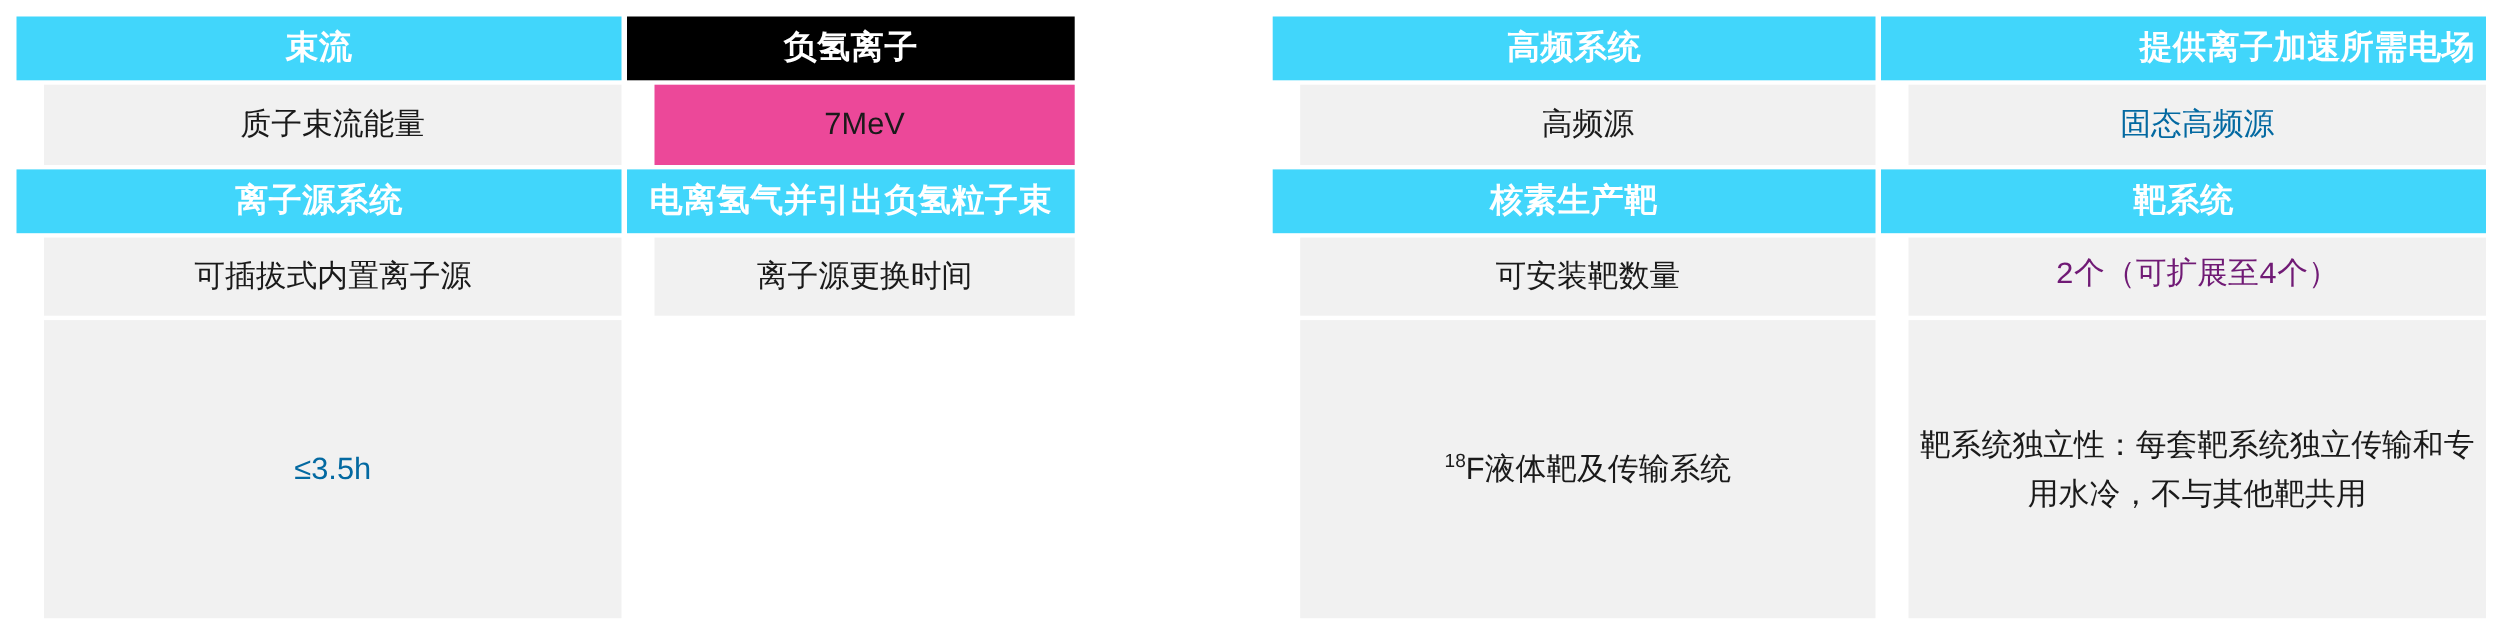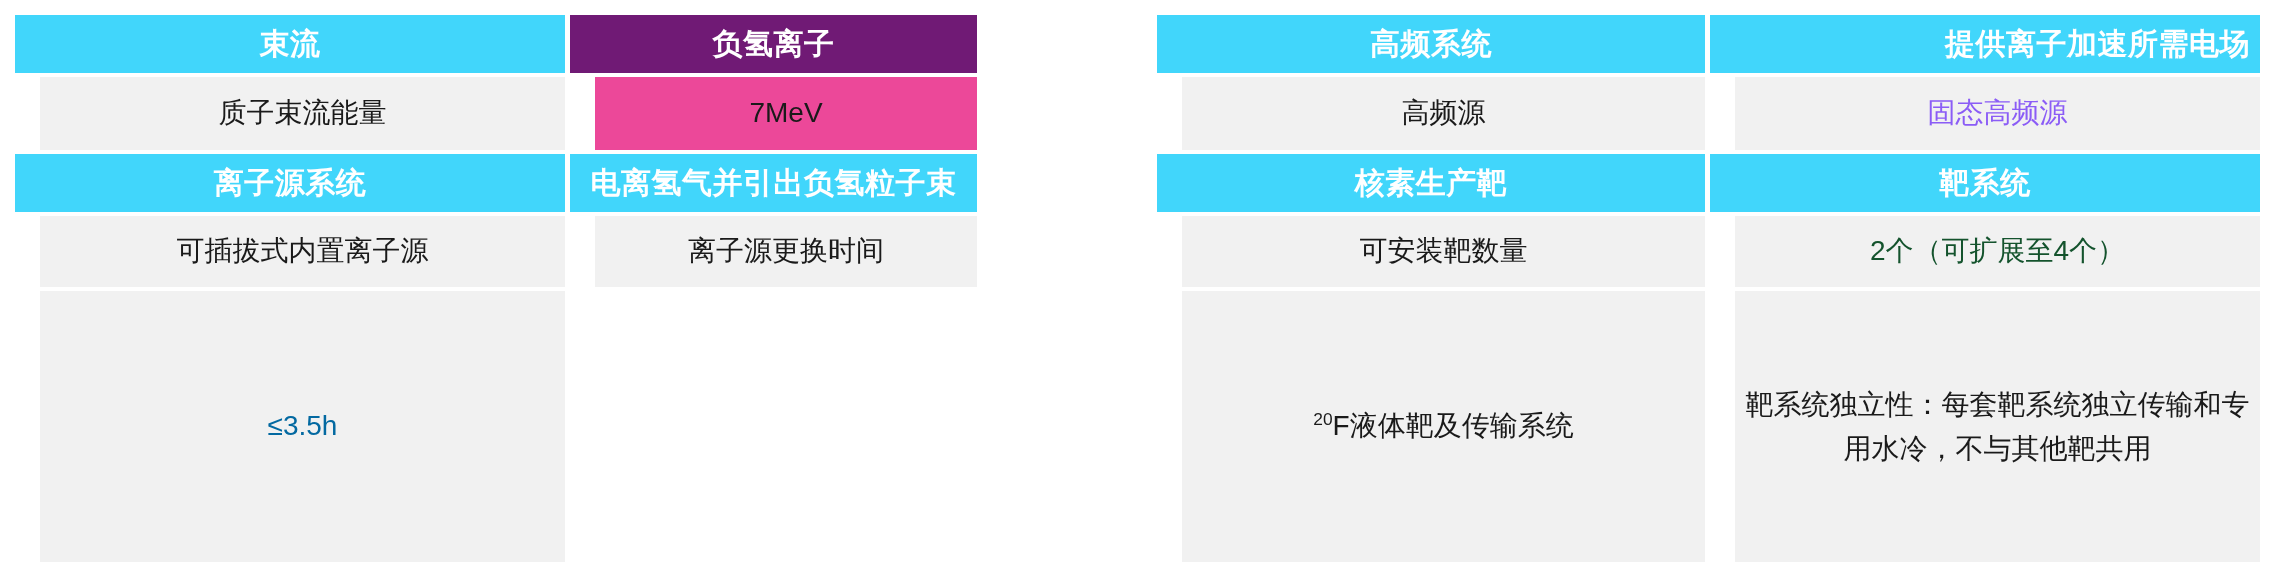--- a/index.html
+++ b/index.html
@@ -74,21 +74,21 @@
 </head>
 <body>
 
 <div class="page" style="background: rgb(255, 255, 255);">
 
   <div class="spec-table left">
 
     <div class="cell header" style="background: rgb(65, 214, 251); color: rgb(255, 255, 255);">
       <span class="cell-text">束流</span>
     </div>
-    <div class="cell header" style="background: #701a75; color: rgb(255, 255, 255);">
+    <div class="cell header" style="background: #000000; color: rgb(255, 255, 255);">
       <span class="cell-text">负氢离子</span>
     </div>
 
     <div class="cell data" style="background: rgb(241, 241, 241); color: rgb(26, 26, 26);">
       <span class="cell-text">质子束流能量</span>
     </div>
     <div class="cell data" style="background: #ec4899; color: rgb(26, 26, 26);">
       <span class="cell-text">7MeV</span>
     </div>
 
@@ -117,40 +117,40 @@
     <div class="cell header" style="background: rgb(65, 214, 251); color: rgb(255, 255, 255);">
       <span class="cell-text">高频系统</span>
     </div>
     <div class="cell header" style="background: rgb(65, 214, 251); color: rgb(255, 255, 255); text-align: right;">
       <span class="cell-text">提供离子加速所需电场</span>
     </div>
 
     <div class="cell data" style="background: rgb(241, 241, 241); color: rgb(26, 26, 26);">
       <span class="cell-text">高频源</span>
     </div>
-    <div class="cell data" style="background: rgb(241, 241, 241); color: #8b5cf6;">
+    <div class="cell data" style="background: rgb(241, 241, 241); color: #0369a1;">
       <span class="cell-text">固态高频源</span>
     </div>
 
     <div class="cell header" style="background: rgb(65, 214, 251); color: rgb(255, 255, 255);">
       <span class="cell-text">核素生产靶</span>
     </div>
     <div class="cell header" style="background: rgb(65, 214, 251); color: rgb(255, 255, 255);">
       <span class="cell-text">靶系统</span>
     </div>
 
     <div class="cell data" style="background: rgb(241, 241, 241); color: rgb(26, 26, 26);">
       <span class="cell-text">可安装靶数量</span>
     </div>
-    <div class="cell data" style="background: rgb(241, 241, 241); color: #14532d;">
+    <div class="cell data" style="background: rgb(241, 241, 241); color: #701a75; font-family: Liberation Mono, monospace;">
       <span class="cell-text">2个（可扩展至4个）</span>
     </div>
 
     <div class="cell data" style="background: rgb(241, 241, 241); color: rgb(26, 26, 26);">
-      <span class="cell-text"><span class="sup">20</span>F液体靶及传输系统</span>
+      <span class="cell-text"><span class="sup">18</span>F液体靶及传输系统</span>
     </div>
     <div class="cell data multiline" style="background: rgb(241, 241, 241); color: rgb(26, 26, 26);">
       <span class="cell-text">靶系统独立性：每套靶系统独立传输和专用水冷，不与其他靶共用</span>
     </div>
 
   </div>
 
 </div>
 
 </body></html>

